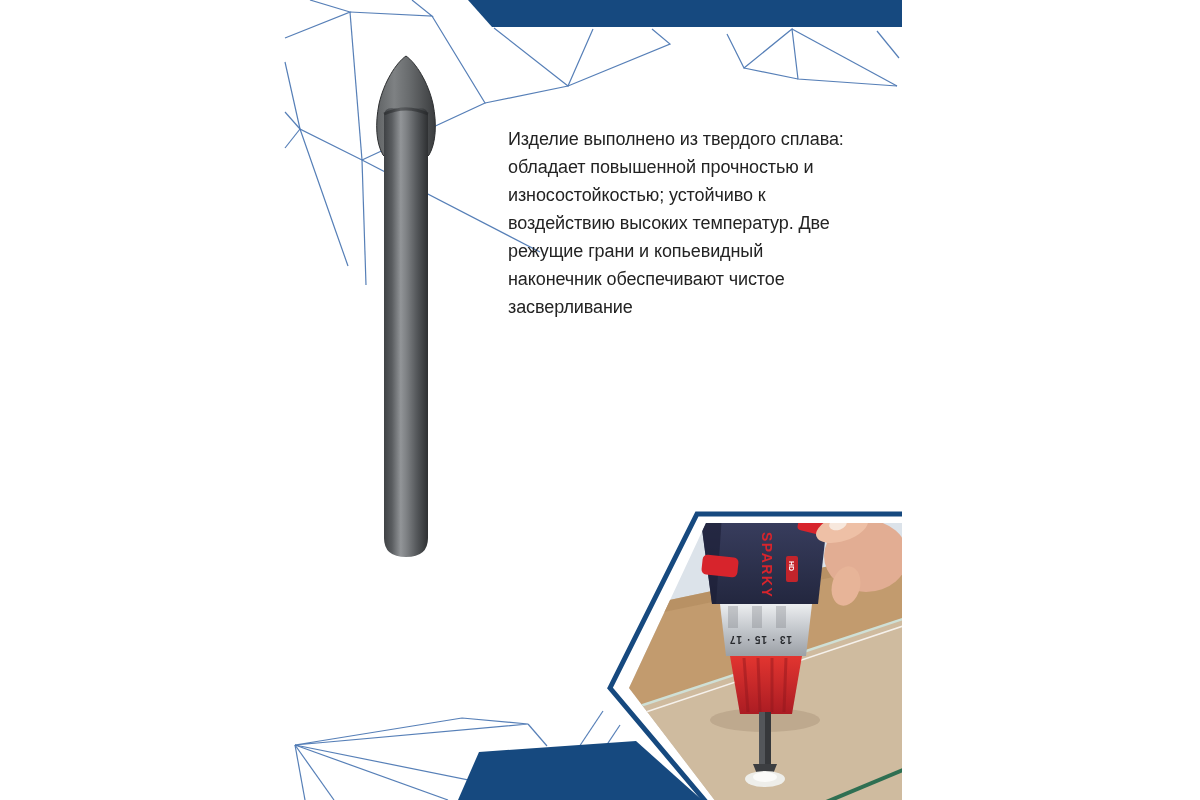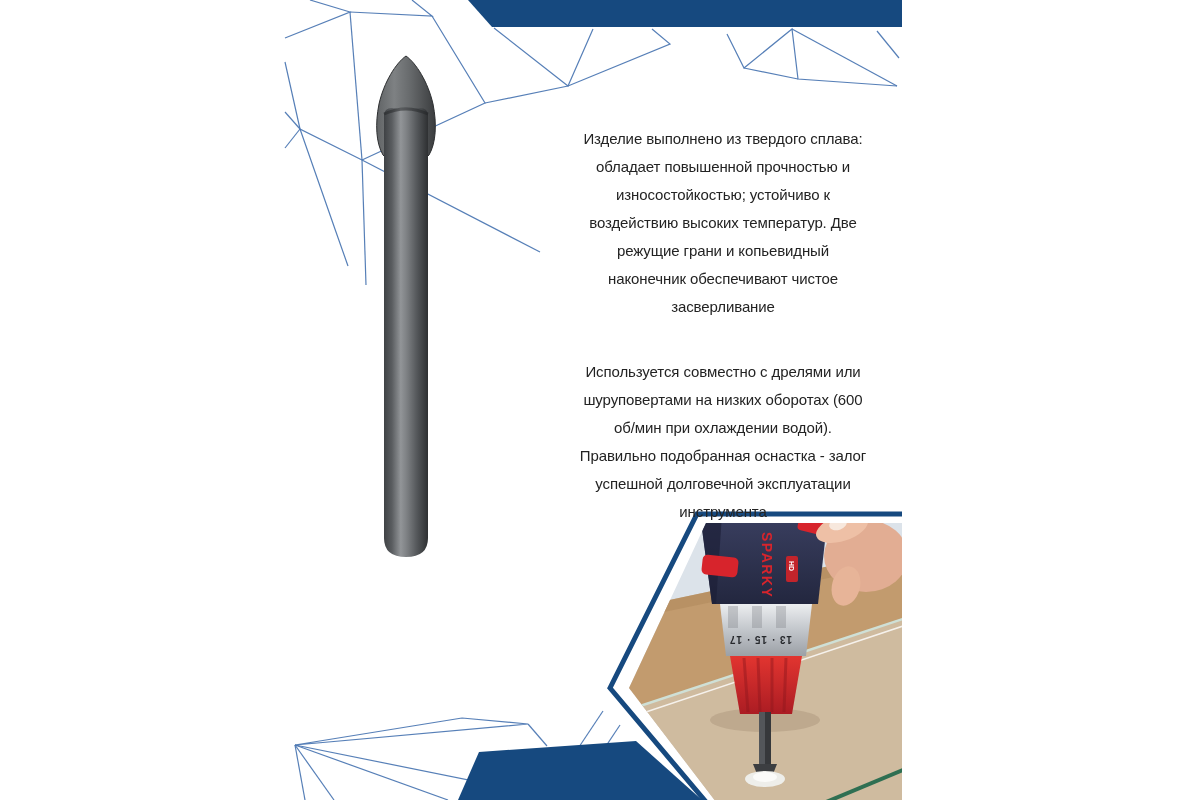--- a/index.html
+++ b/index.html
@@ -6,25 +6,24 @@
   body{
     width:1200px;height:800px;overflow:hidden;
     background:#ffffff;
     font-family:"Liberation Sans", sans-serif;
   }
   .stage{position:relative;width:1200px;height:800px;background:#fff;}
   .art{position:absolute;left:0;top:0;}
   .para{
     position:absolute;
     color:var(--text,#232323);
-    font-size:15px;
+    font-size:18px;
     line-height:28px;
     letter-spacing:-0.1px;
     white-space:pre-line;
-    text-align:center;
   }
   #text-material{left:508px;top:125px;width:430px;}
   #text-usage{left:508px;top:358px;width:430px;}
   #text-drilling{left:345px;top:577px;width:320px;}
 
   .mesh-line{stroke:var(--mesh_blue,#4D78B3);stroke-width:1.2;fill:none;opacity:.95;}
   .banner{fill:var(--accent_blue,#16497F);}
   .trapezoid{fill:var(--accent_blue,#16497F);}
   .hex-frame{fill:#ffffff;stroke:var(--accent_blue,#16497F);stroke-width:5;}
   .ring-text{font-family:"Liberation Sans",sans-serif;font-size:10px;font-weight:bold;fill:#26282c;letter-spacing:1px;}
@@ -166,20 +165,14 @@
     </g>
   </svg>
 
   <div class="para" id="text-material">Изделие выполнено из твердого сплава:
 обладает повышенной прочностью и
 износостойкостью; устойчиво к
 воздействию высоких температур. Две
 режущие грани и копьевидный
 наконечник обеспечивают чистое
 засверливание</div>
-  <div class="para" id="text-usage">Используется совместно с дрелями или
-шуруповертами на низких оборотах (600
-об/мин при охлаждении водой).
-Правильно подобранная оснастка - залог
-успешной долговечной эксплуатации
-инструмента</div>
 
 </div>
 
 </body></html>

